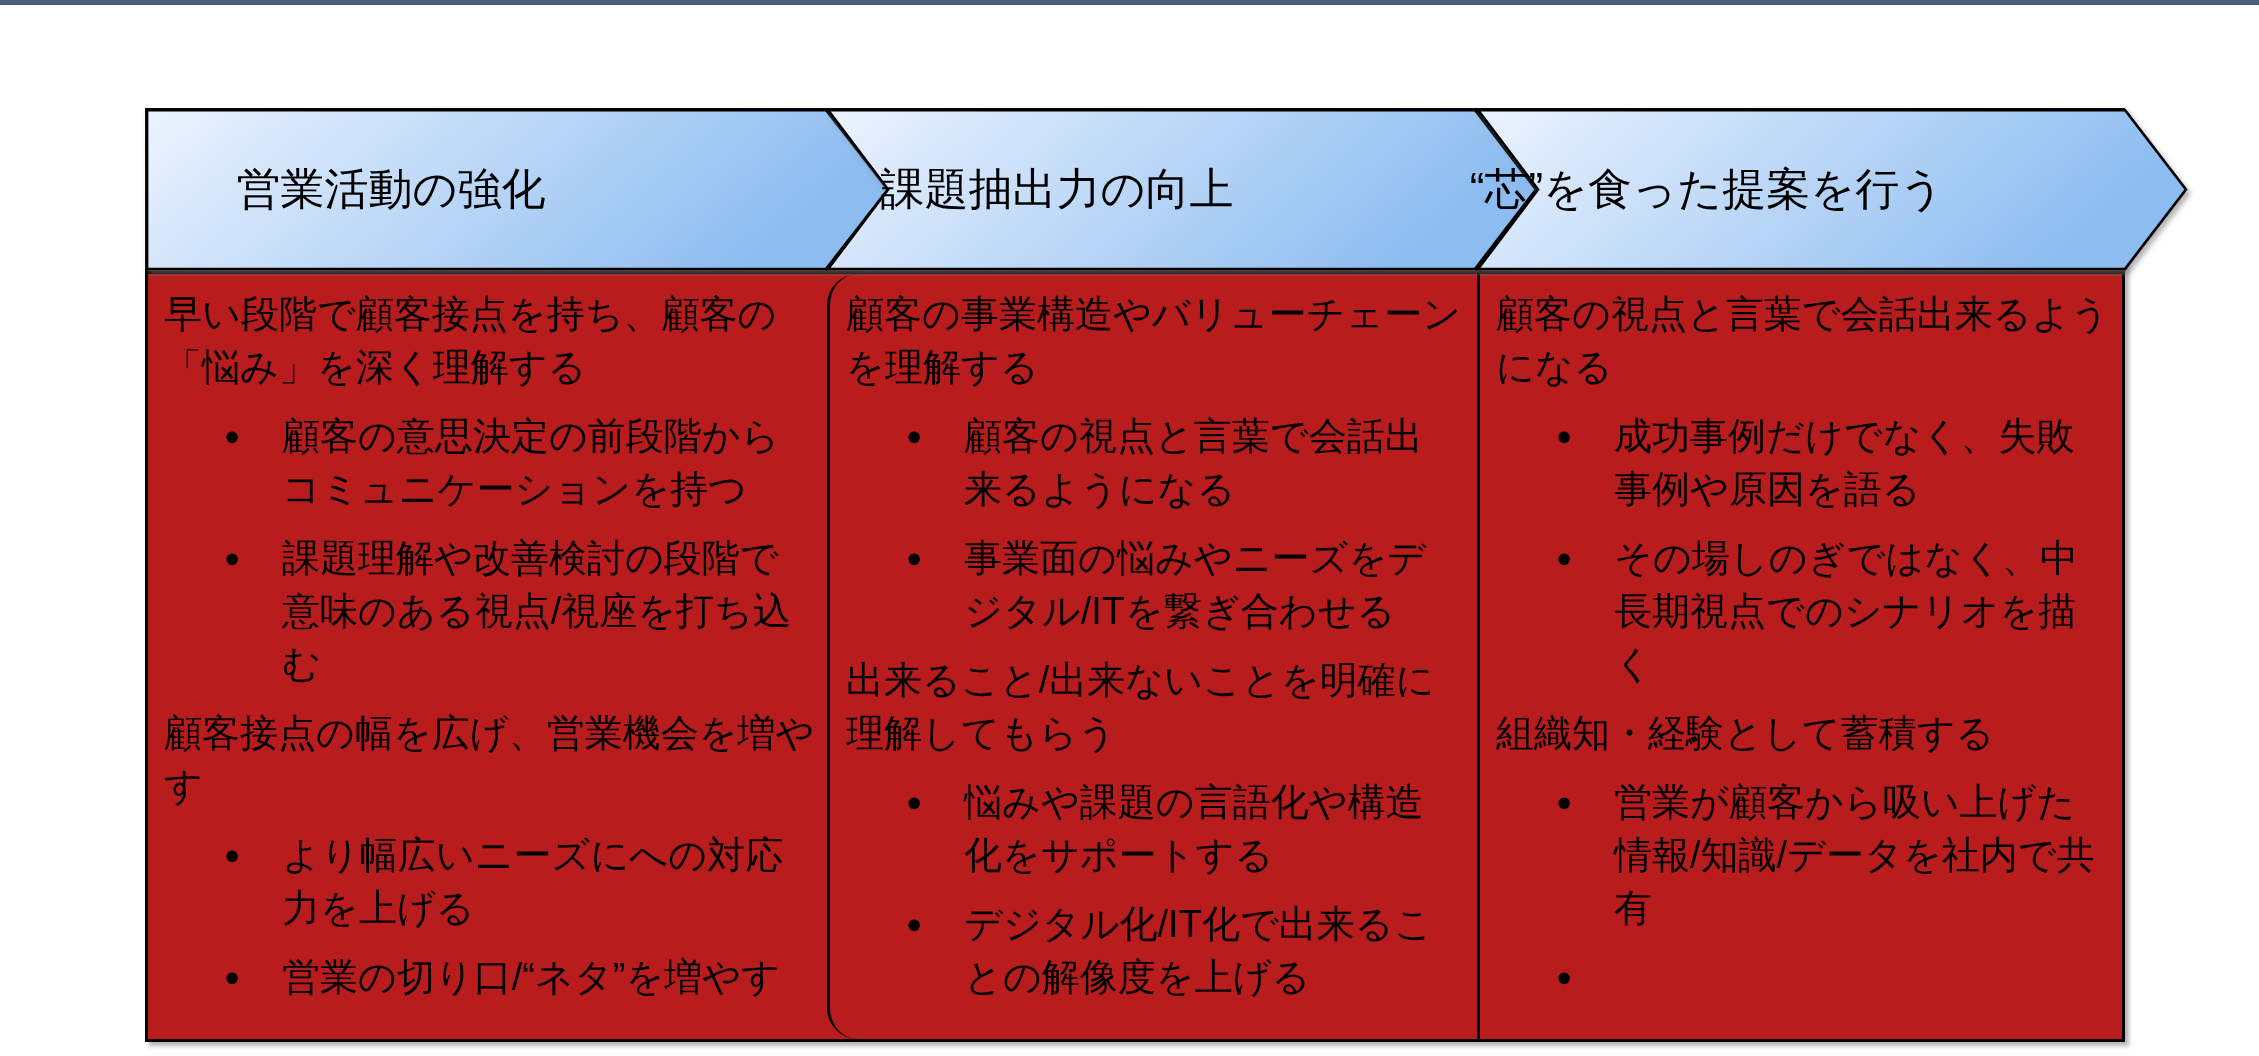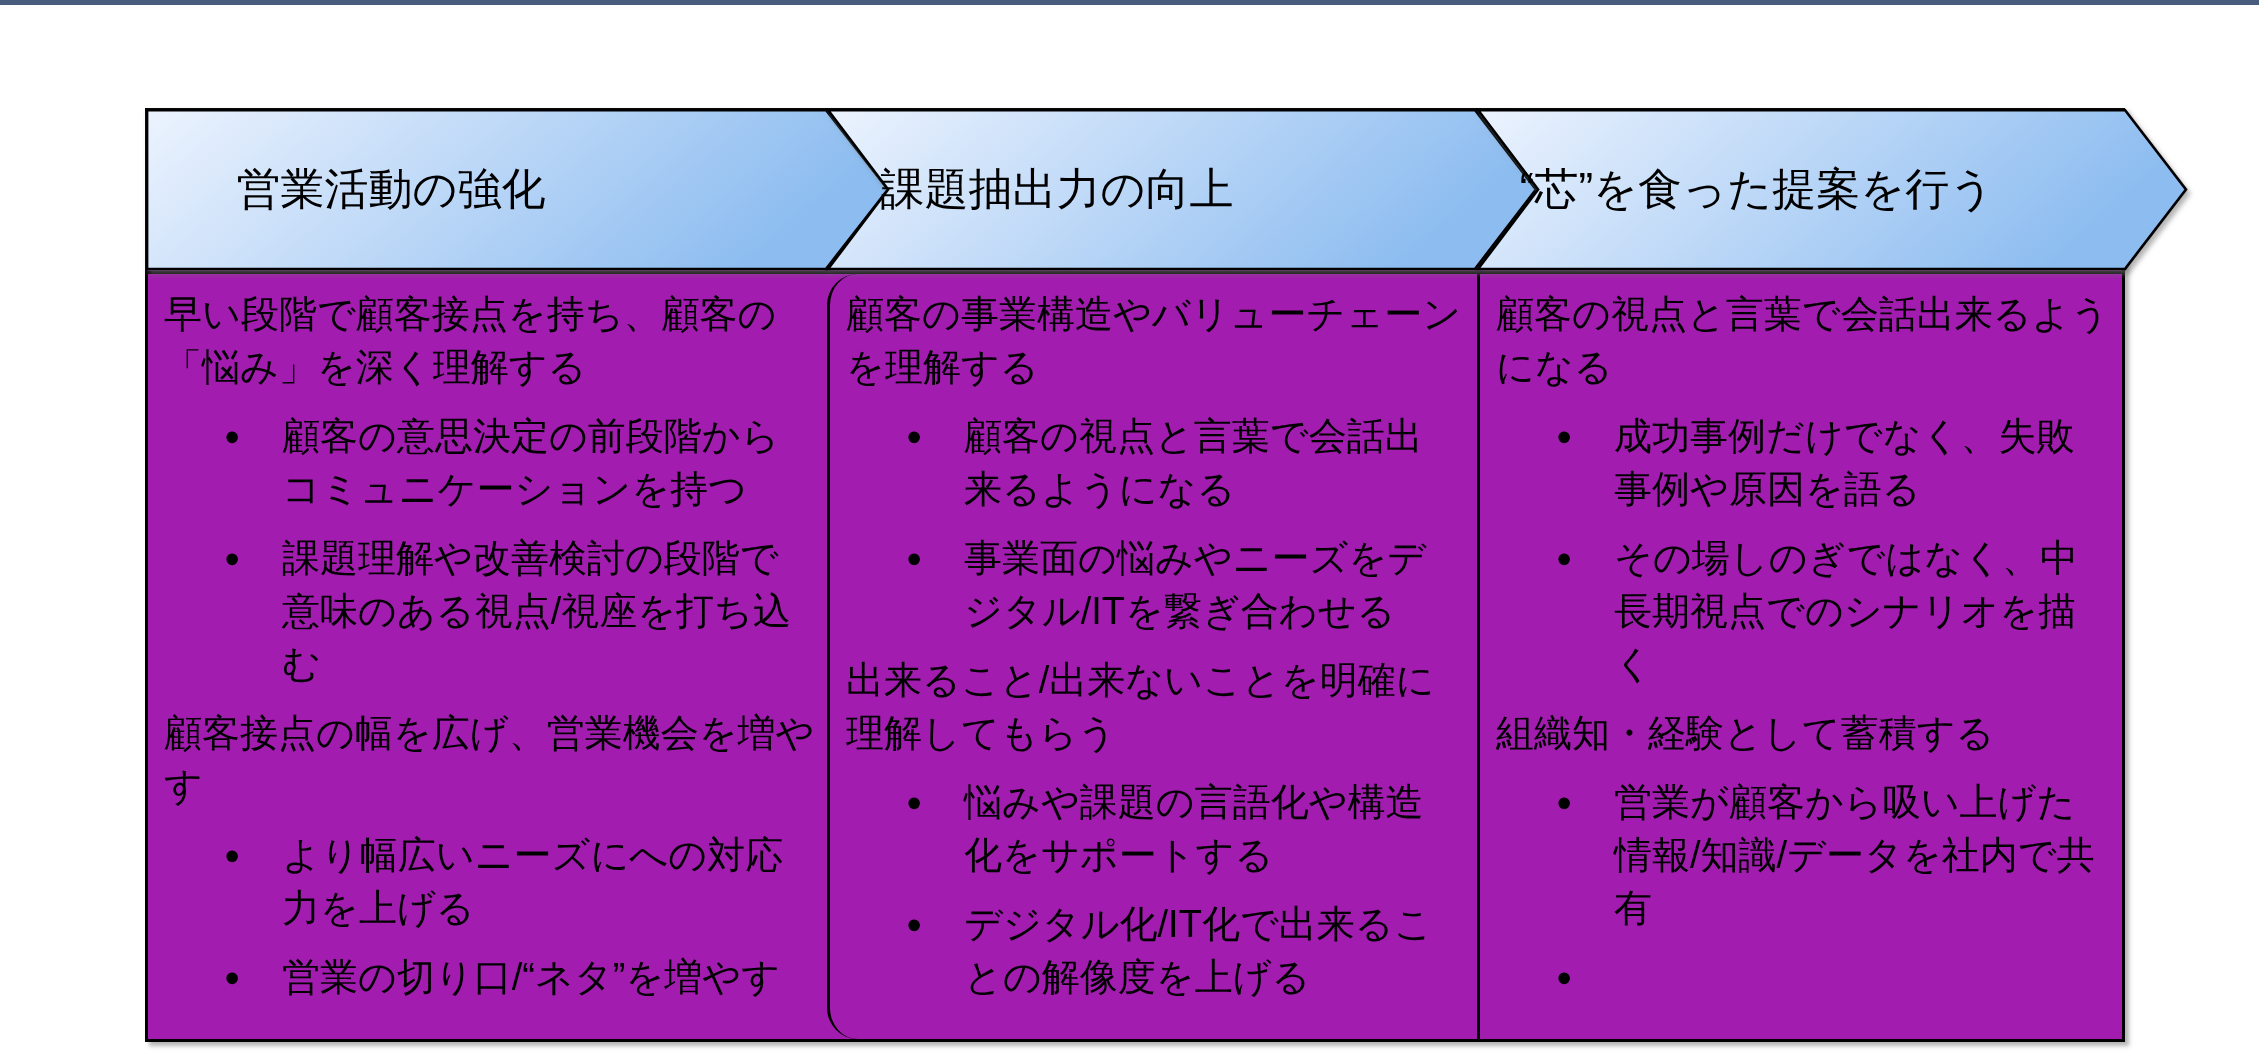--- a/index.html
+++ b/index.html
@@ -16,21 +16,21 @@
 
   svg.top-accent { position: absolute; left: 0; top: 0; z-index: 1; display: block; }
 
   
   .table-box {
     position: absolute;
     left: 145px; top: 108px;
     width: 1980px; height: 934px;
     box-sizing: border-box;
     border: 3px solid #000;
-    background: #a21caf;
+    background: #b91c1c;
     box-shadow: 4px 4px 4px rgba(110,110,110,0.5);
     z-index: 1;
   }
   .body-row {
     position: absolute;
     left: 0; right: 0; top: 160px; bottom: 0;
     border-top: 3px solid #000;
     display: flex;
   }
   .col { box-sizing: border-box; padding-top: 14px; }
@@ -52,21 +52,21 @@
     top: 108px; height: 163px;
     display: flex; align-items: center; justify-content: center;
     box-sizing: border-box;
     padding-right: 190px;
     font-size: 44px;
     z-index: 3;
     white-space: nowrap;
   }
   .hdr-1 { left: 145px;  width: 682px; }
   .hdr-2 { left: 827px;  width: 650px; text-align: center; }
-  .hdr-3 { left: 1527px; width: 650px; }
+  .hdr-3 { left: 1477px; width: 650px; }
 </style>
 </head>
 <body>
 
 <div class="stage">
 
   <svg class="top-accent" width="2259" height="6">
     <rect x="0" y="0" width="2259" height="5" fill="#485C7E"></rect>
   </svg>
 

